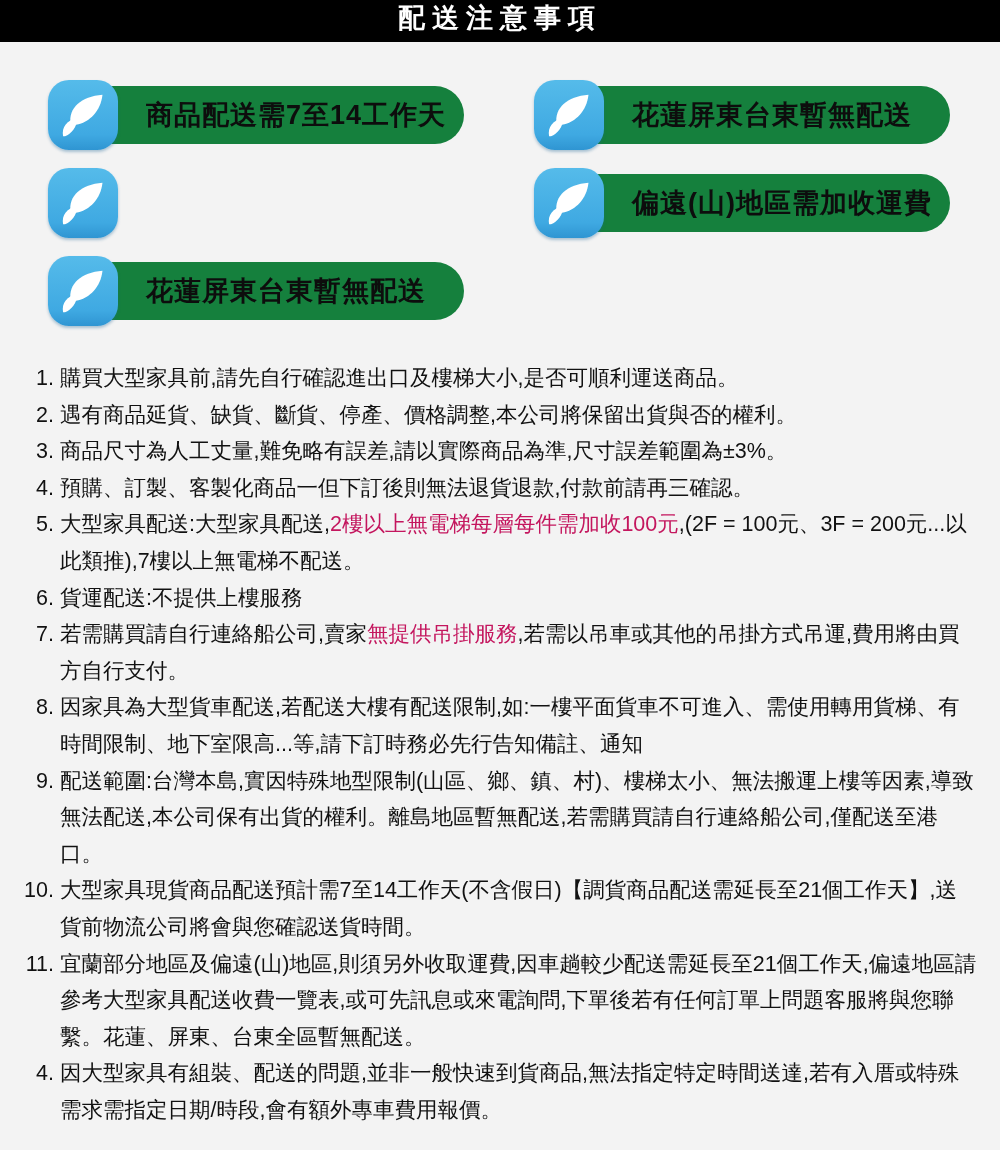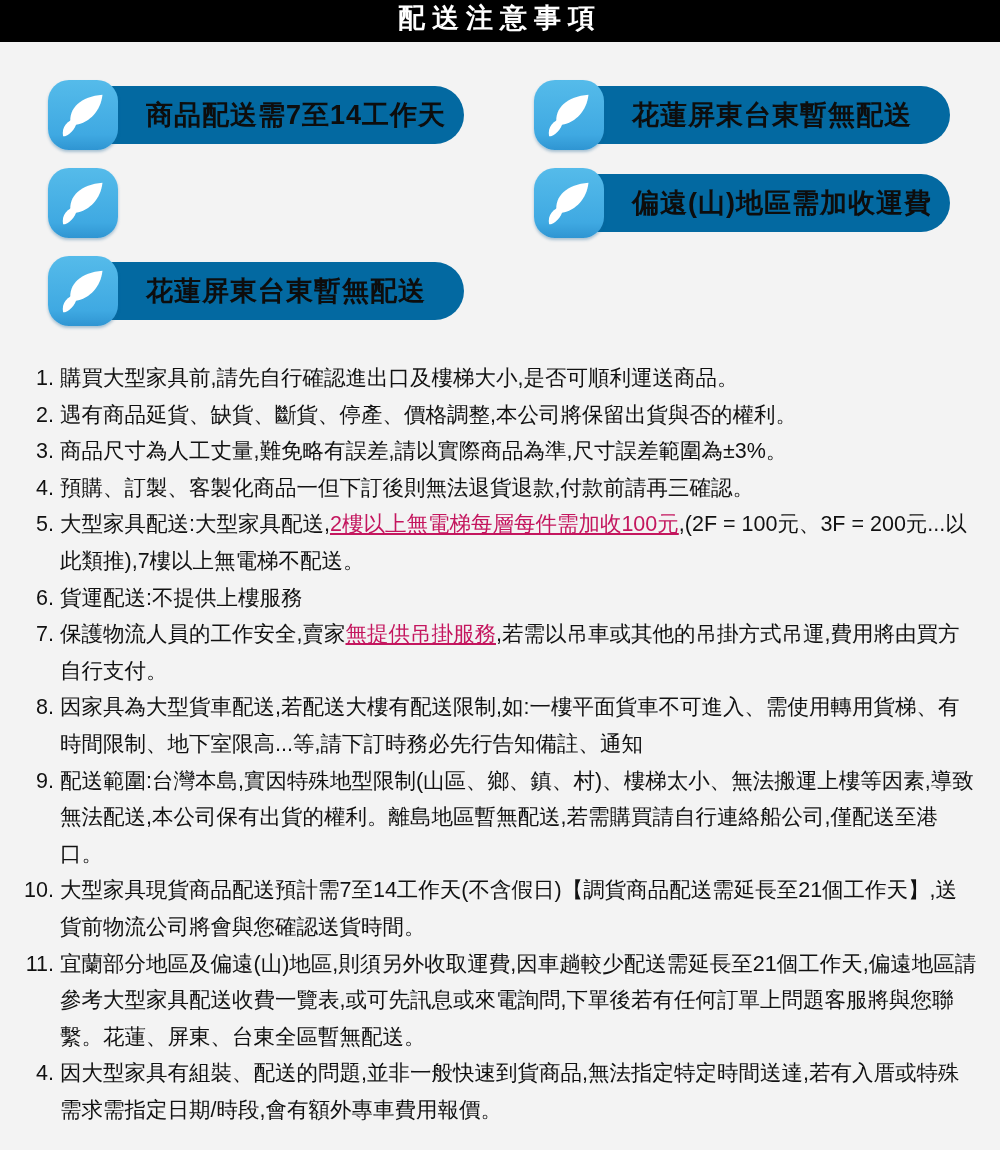--- a/index.html
+++ b/index.html
@@ -24,21 +24,21 @@
   .badges {
     padding: 38px 50px 0 48px;
     display: grid;
     grid-template-columns: 1fr 1fr;
     column-gap: 70px;
     row-gap: 18px;
   }
   .badge { position: relative; height: 70px; }
   .badge .pill {
     position: absolute; left: 32px; right: 0; top: 6px; bottom: 6px;
-    background: #0369a1;
+    background: #15803d;
     border-radius: 29px;
     display: flex; align-items: center;
     padding-left: 66px;
     font-size: 27px; font-weight: 700; color: #0d0d0d;
     letter-spacing: 1px;
     white-space: nowrap;
   }
   .badge .leaf-box {
     position: absolute; left: 0; top: 0;
     width: 70px; height: 70px;
@@ -59,21 +59,21 @@
     position: relative;
     padding-left: 40px;
     font-size: 21.5px;
     line-height: 36.6px;
     color: #111111;
   }
   .notes .num {
     position: absolute; left: 0; top: 0;
     width: 34px; text-align: right;
   }
-  .notes .accent { color: #c4165e; text-decoration: underline; }
+  .notes .accent { color: #c4165e; }
 </style>
 </head>
 <body>
 
 <div class="page">
 
   <div class="header">
     <span>配送注意事項</span>
   </div>
 
@@ -135,21 +135,21 @@
     </div>
   </div>
 
   <ol class="notes">
     <li><span class="num">1.</span><span class="txt"><span>購買大型家具前,請先自行確認進出口及樓梯大小,是否可順利運送商品。</span></span></li>
     <li><span class="num">2.</span><span class="txt"><span>遇有商品延貨、缺貨、斷貨、停產、價格調整,本公司將保留出貨與否的權利。</span></span></li>
     <li><span class="num">3.</span><span class="txt"><span>商品尺寸為人工丈量,難免略有誤差,請以實際商品為準,尺寸誤差範圍為±3%。</span></span></li>
     <li><span class="num">4.</span><span class="txt"><span>預購、訂製、客製化商品一但下訂後則無法退貨退款,付款前請再三確認。</span></span></li>
     <li><span class="num">5.</span><span class="txt"><span>大型家具配送:大型家具配送,</span><span class="accent">2樓以上無電梯每層每件需加收100元</span><span>,(2F = 100元、3F = 200元...以此類推),7樓以上無電梯不配送。</span></span></li>
     <li><span class="num">6.</span><span class="txt"><span>貨運配送:不提供上樓服務</span></span></li>
-    <li><span class="num">7.</span><span class="txt"><span>保護物流人員的工作安全,賣家</span><span class="accent">無提供吊掛服務</span><span>,若需以吊車或其他的吊掛方式吊運,費用將由買方自行支付。</span></span></li>
+    <li><span class="num">7.</span><span class="txt"><span>若需購買請自行連絡船公司,賣家</span><span class="accent">無提供吊掛服務</span><span>,若需以吊車或其他的吊掛方式吊運,費用將由買方自行支付。</span></span></li>
     <li><span class="num">8.</span><span class="txt"><span>因家具為大型貨車配送,若配送大樓有配送限制,如:一樓平面貨車不可進入、需使用轉用貨梯、有時間限制、地下室限高...等,請下訂時務必先行告知備註、通知</span></span></li>
     <li><span class="num">9.</span><span class="txt"><span>配送範圍:台灣本島,實因特殊地型限制(山區、鄉、鎮、村)、樓梯太小、無法搬運上樓等因素,導致無法配送,本公司保有出貨的權利。離島地區暫無配送,若需購買請自行連絡船公司,僅配送至港口。</span></span></li>
     <li><span class="num">10.</span><span class="txt"><span>大型家具現貨商品配送預計需7至14工作天(不含假日)【調貨商品配送需延長至21個工作天】,送貨前物流公司將會與您確認送貨時間。</span></span></li>
     <li><span class="num">11.</span><span class="txt"><span>宜蘭部分地區及偏遠(山)地區,則須另外收取運費,因車趟較少配送需延長至21個工作天,偏遠地區請參考大型家具配送收費一覽表,或可先訊息或來電詢問,下單後若有任何訂單上問題客服將與您聯繫。花蓮、屏東、台東全區暫無配送。</span></span></li>
     <li><span class="num">4.</span><span class="txt"><span>因大型家具有組裝、配送的問題,並非一般快速到貨商品,無法指定特定時間送達,若有入厝或特殊需求需指定日期/時段,會有額外專車費用報價。</span></span></li>
   </ol>
 
 </div>
 
 </body></html>

